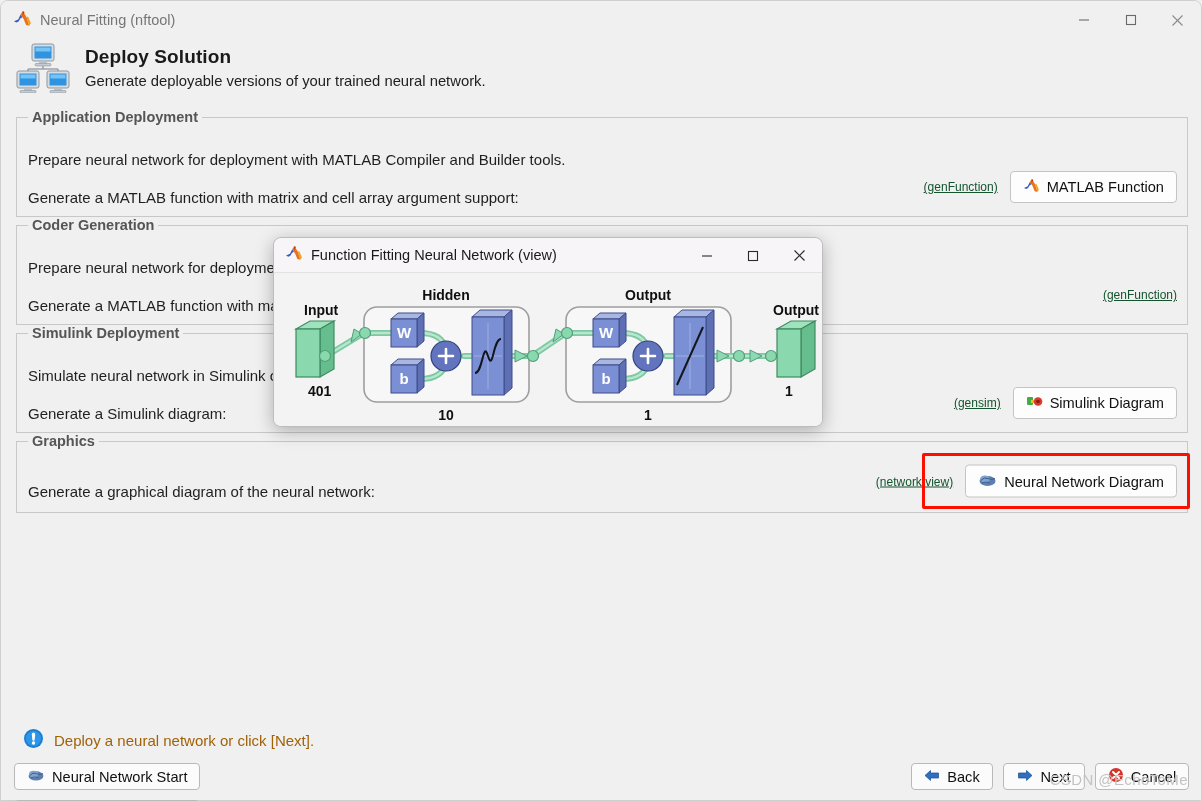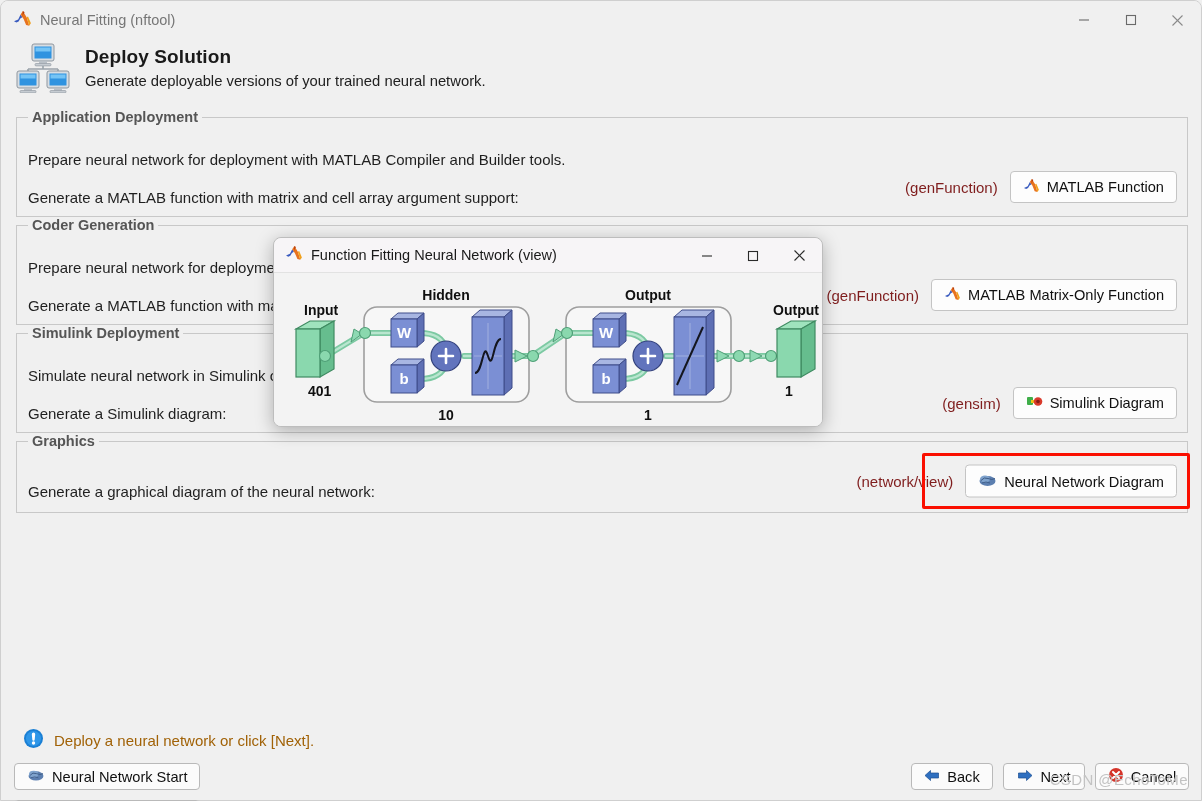--- a/index.html
+++ b/index.html
@@ -57,21 +57,21 @@
   .row { position: relative; height: 38px; display: flex; align-items: flex-end; }
   .row-text { font-size: 15px; color: #1f1f1f; }
   .indent { padding-left: 12px; }
   .pad { padding-left: 11px; }
 
   .right-cluster {
     position: absolute; right: 10px; top: 50%;
     transform: translateY(-50%);
     display: flex; align-items: center; gap: 12px;
   }
-  .paren { font-size: 15px; color: #7f1d1d; }
+  .paren { font-size: 12px; color: #14532d; text-decoration: underline; }
 
   .mbtn {
     background: #fdfdfd;
     border: 1px solid #c4c4c4;
     border-radius: 4px;
     height: 30px;
     padding: 0 12px;
     display: inline-flex; align-items: center; gap: 7px;
     font-size: 14.6px; color: #101010;
     font-family: "Liberation Sans", sans-serif;
@@ -230,31 +230,20 @@
 
   <div class="group" style="top:224px; height:100px;">
     <div class="group-title">Coder Generation</div>
     <div class="row pad" style="margin-top:12px;">
       <span class="row-text">Prepare neural network for deployment with MATLAB Coder tools.</span>
     </div>
     <div class="row pad indent">
       <span class="row-text">Generate a MATLAB function with matrix-only arguments for C/C++ code generation:</span>
       <div class="right-cluster">
         <span class="paren">(genFunction)</span>
-        <button class="mbtn tall">
-          <span>
-            <svg width="17" height="15" viewBox="0 0 19 17">
-              <path d="M1 11.2 L5.2 9.4 L7.6 4.6 L9.4 7.2 L7.3 8.6 L5.6 11.4 L3.4 12.4 Z" fill="#3a5bbf"></path>
-              <path d="M7.6 4.6 L9.9 1 L13.6 7.2 L16.2 15.8 L13.1 15.0 L10.6 8.9 L9.4 7.2 Z" fill="#e8721e"></path>
-              <path d="M9.9 1 L11.6 2.2 L9.9 5.0 L9.4 7.2 Z" fill="#b33b0e"></path>
-              <path d="M13.6 7.2 L16.2 15.8 L17.9 13.3 L15.0 6.4 Z" fill="#f0a01c"></path>
-            </svg>
-          </span>
-          <span>MATLAB Matrix-Only Function</span>
-        </button>
       </div>
     </div>
   </div>
 
   <div class="group" style="top:332px; height:100px;">
     <div class="group-title">Simulink Deployment</div>
     <div class="row pad" style="margin-top:12px;">
       <span class="row-text">Simulate neural network in Simulink or deploy with Simulink Coder tools.</span>
     </div>
     <div class="row pad indent">

